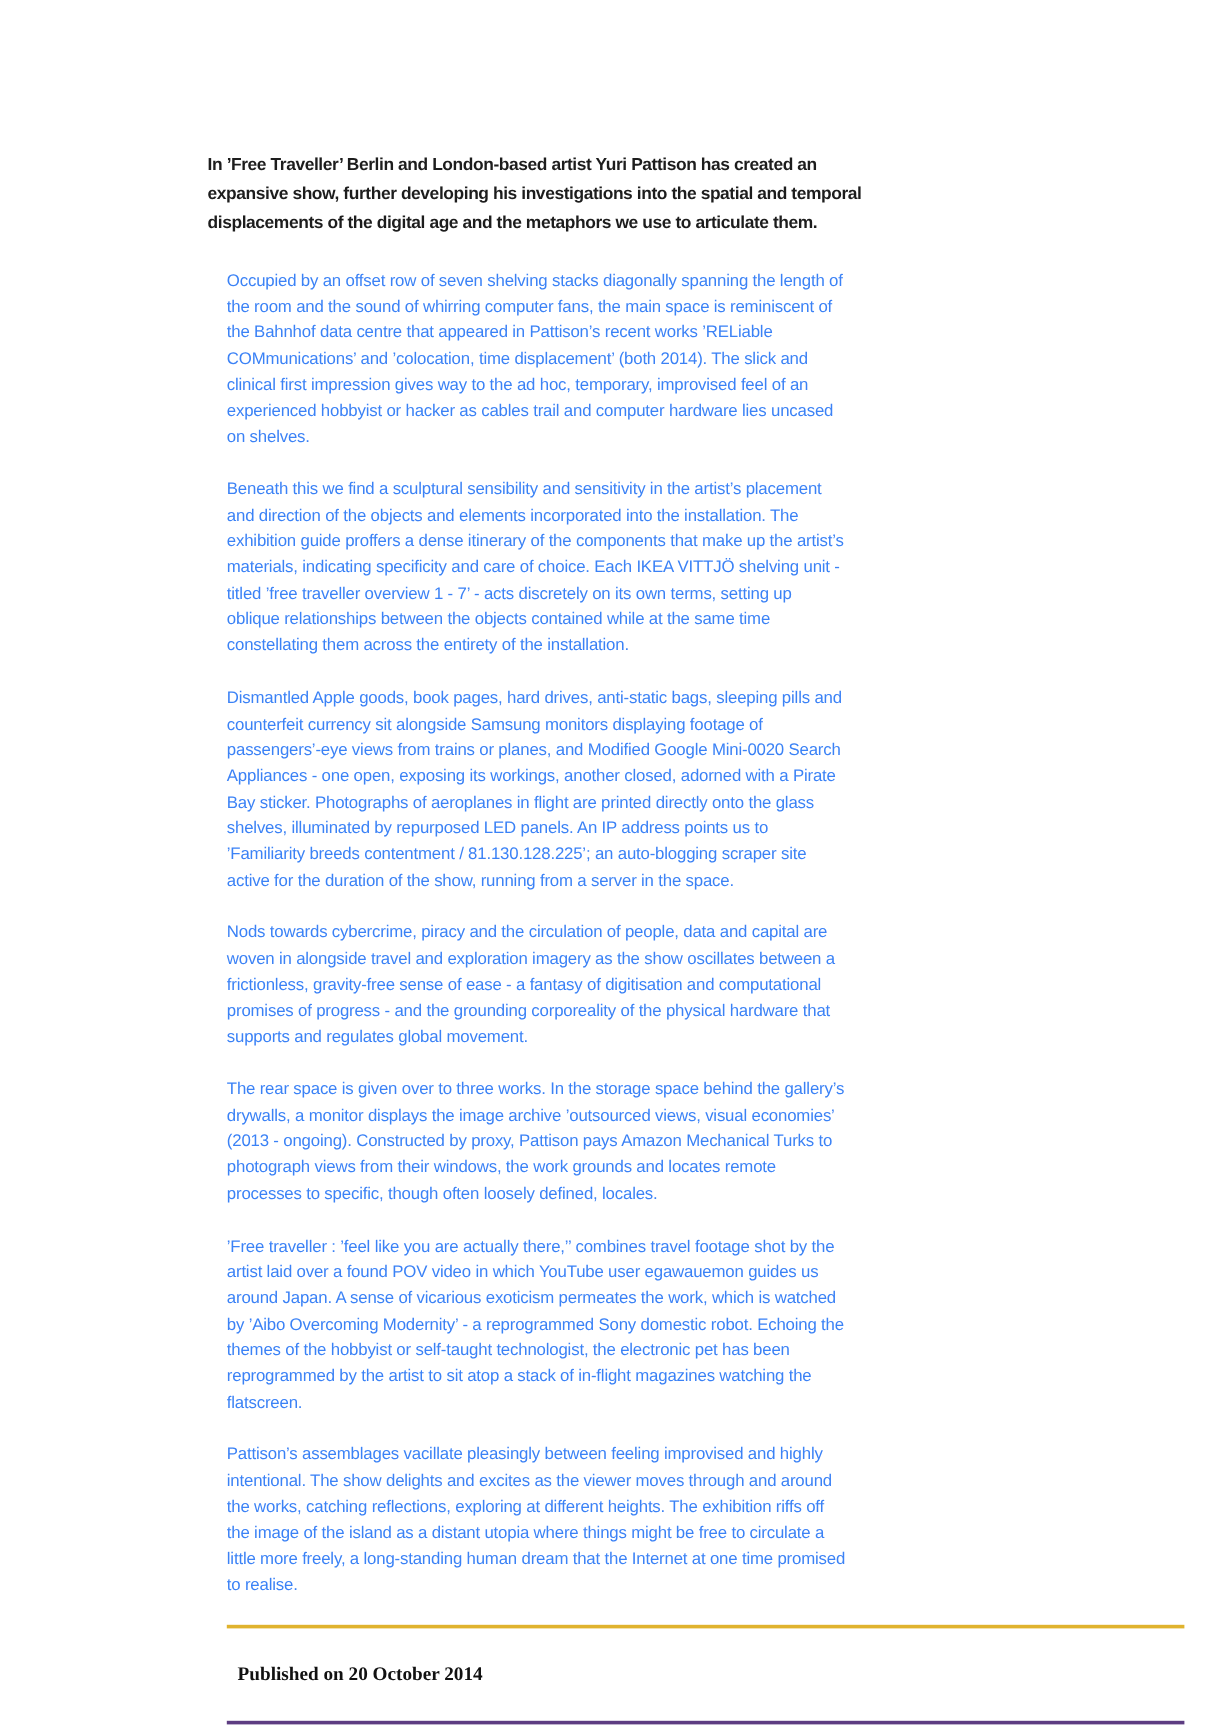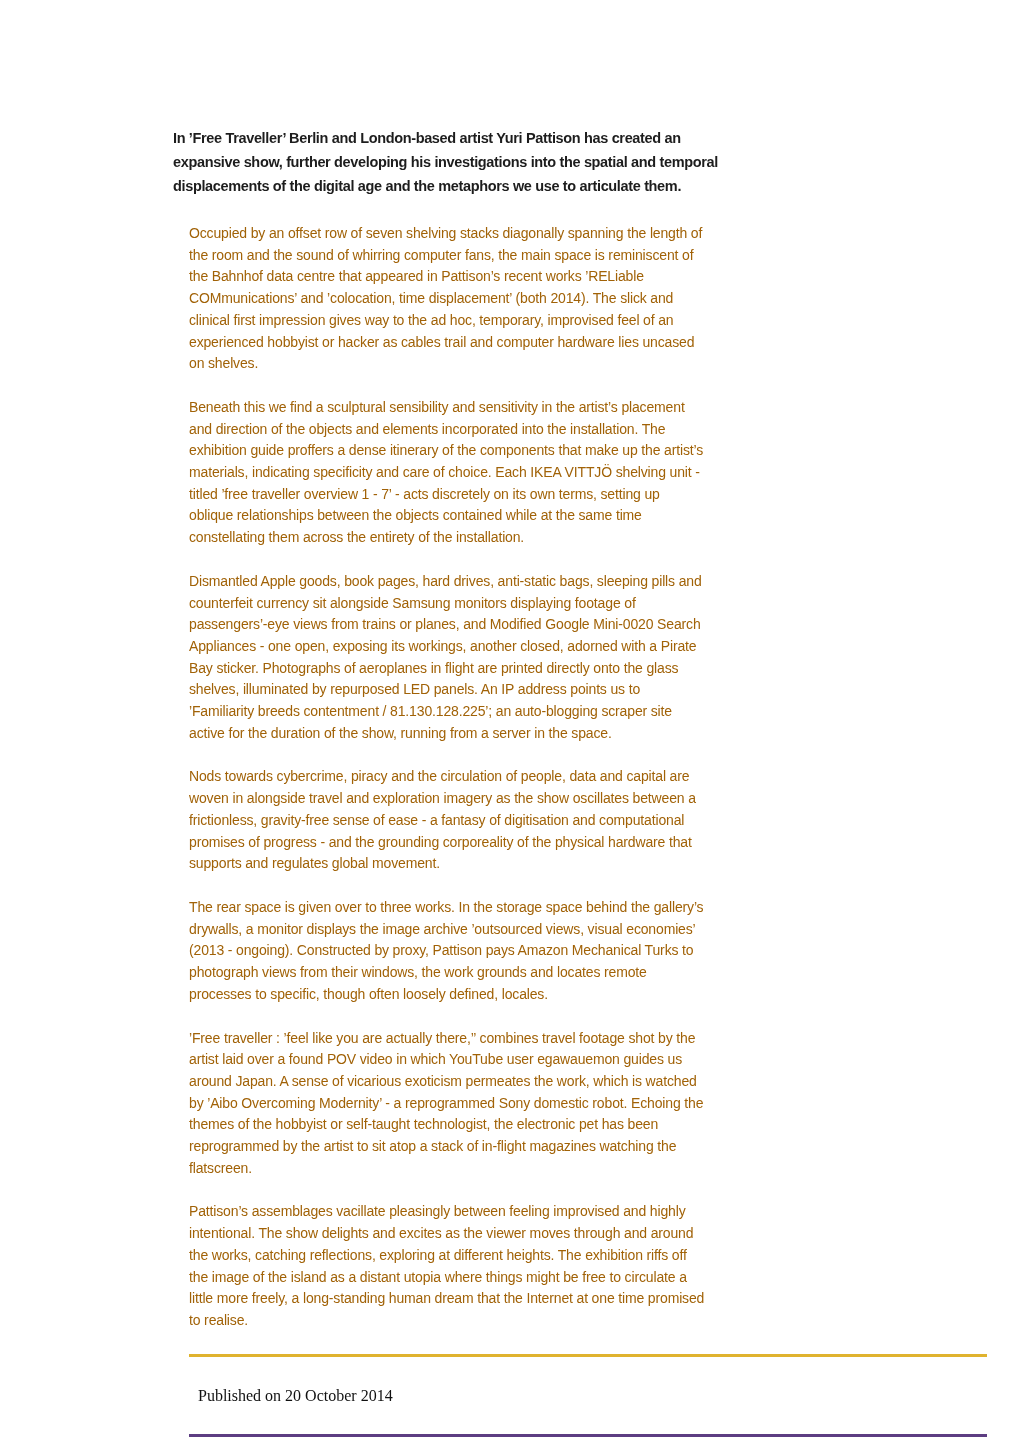--- a/index.html
+++ b/index.html
@@ -27,39 +27,39 @@
     line-height: 24px;
     letter-spacing: -0.35px;
     color: #1d1d1d;
     margin-bottom: 25px;
   }
   .body-copy p {
     width: 517px;
     font-size: 14px;
     line-height: 21.7px;
     letter-spacing: -0.15px;
-    color: #a16207;
+    color: #3b82f6;
     margin-bottom: 22px;
   }
   .published-section {
     width: 832px;
     margin-top: 10px;
   }
   .rule {
     width: 832px;
     height: 3px;
   }
   .rule-gold { background: #e0b32e; }
   .rule-purple { background: #5d3d82; }
   .published-date {
     display: block;
     padding: 14px 0 13px 9px;
     font-family: "Liberation Serif", serif;
     font-size: 16px;
-    font-weight: 400;
+    font-weight: 700;
     color: #111111;
   }
   .related-heading {
     margin-top: 31px;
     font-family: "Liberation Serif", serif;
     font-size: 20px;
     font-weight: 700;
     color: #111111;
   }
 </style>

